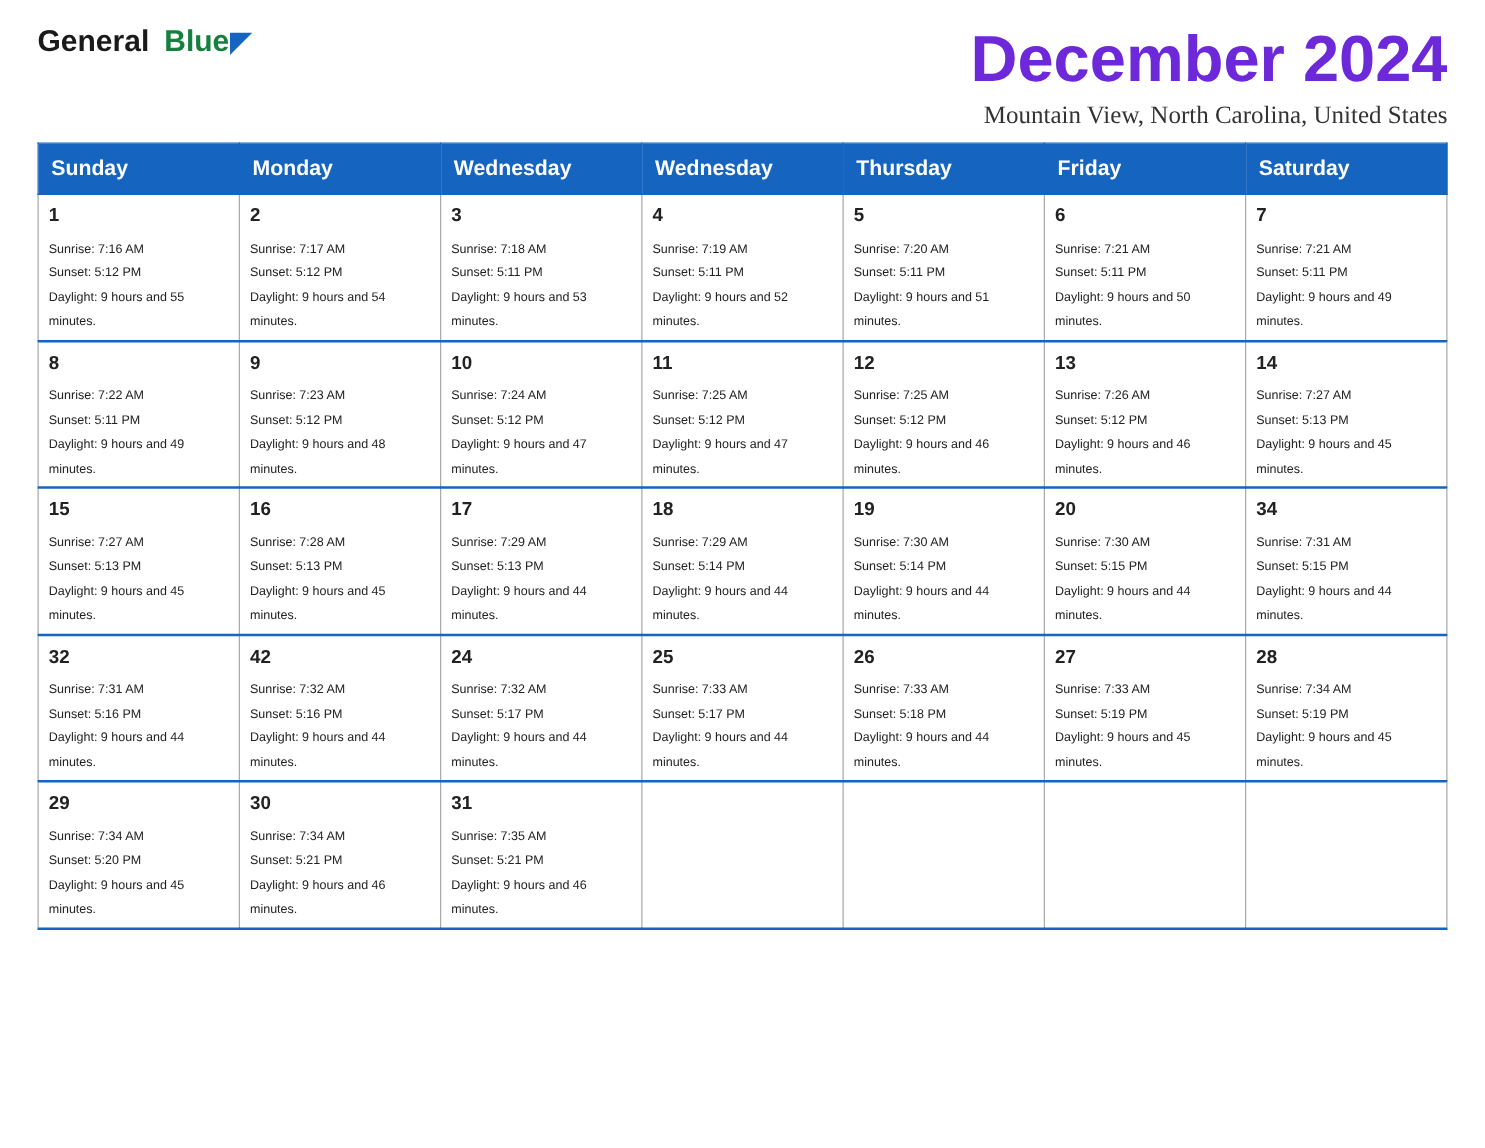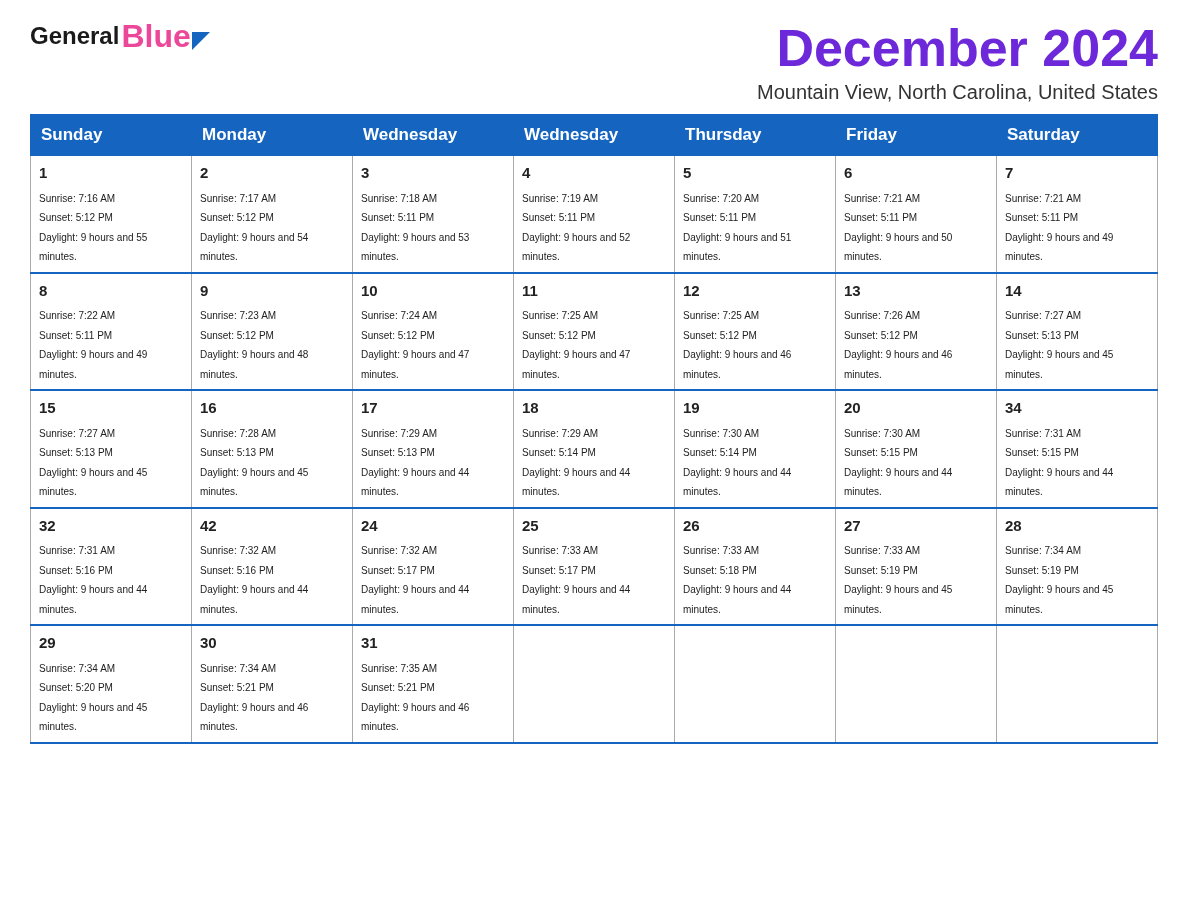--- a/index.html
+++ b/index.html
@@ -27,20 +27,21 @@
     .month-title {
       font-size: 52px;
       font-weight: bold;
       color: #6d28d9;
       line-height: 1.1;
     }
     .location-title {
       font-size: 20px;
       color: #333;
       margin-top: 4px;
+      font-family: Liberation Serif, serif;
     }
     .calendar {
       width: 100%;
       border-collapse: collapse;
       margin-top: 10px;
     }
     .calendar thead tr th {
       background-color: #1565c0;
       color: #fff;
       font-size: 17px;
@@ -74,37 +75,37 @@
       color: #222;
       line-height: 1.55;
     }
     .calendar tbody tr {
       border-bottom: 2px solid #1565c0;
     }
     
     .logo-svg {
       display: flex;
       align-items: center;
-      gap: 0;
+      gap: 10px;
     }
     .logo-general {
       font-size: 24px;
       font-weight: bold;
       color: #1a1a1a;
     }
     .logo-blue-part {
       display: flex;
       flex-direction: column;
       align-items: flex-start;
       margin-left: 2px;
     }
     .logo-blue-text {
-      font-size: 32px;
-      font-weight: bold;
-      color: #ec4899;
+      font-size: 24px;
+      font-weight: bold;
+      color: #15803d;
       line-height: 1;
     }
   </style>
 </head>
 <body>
 
 <div class="header">
   <div class="logo">
     <div class="logo-svg">
       <span class="logo-general">General</span>

